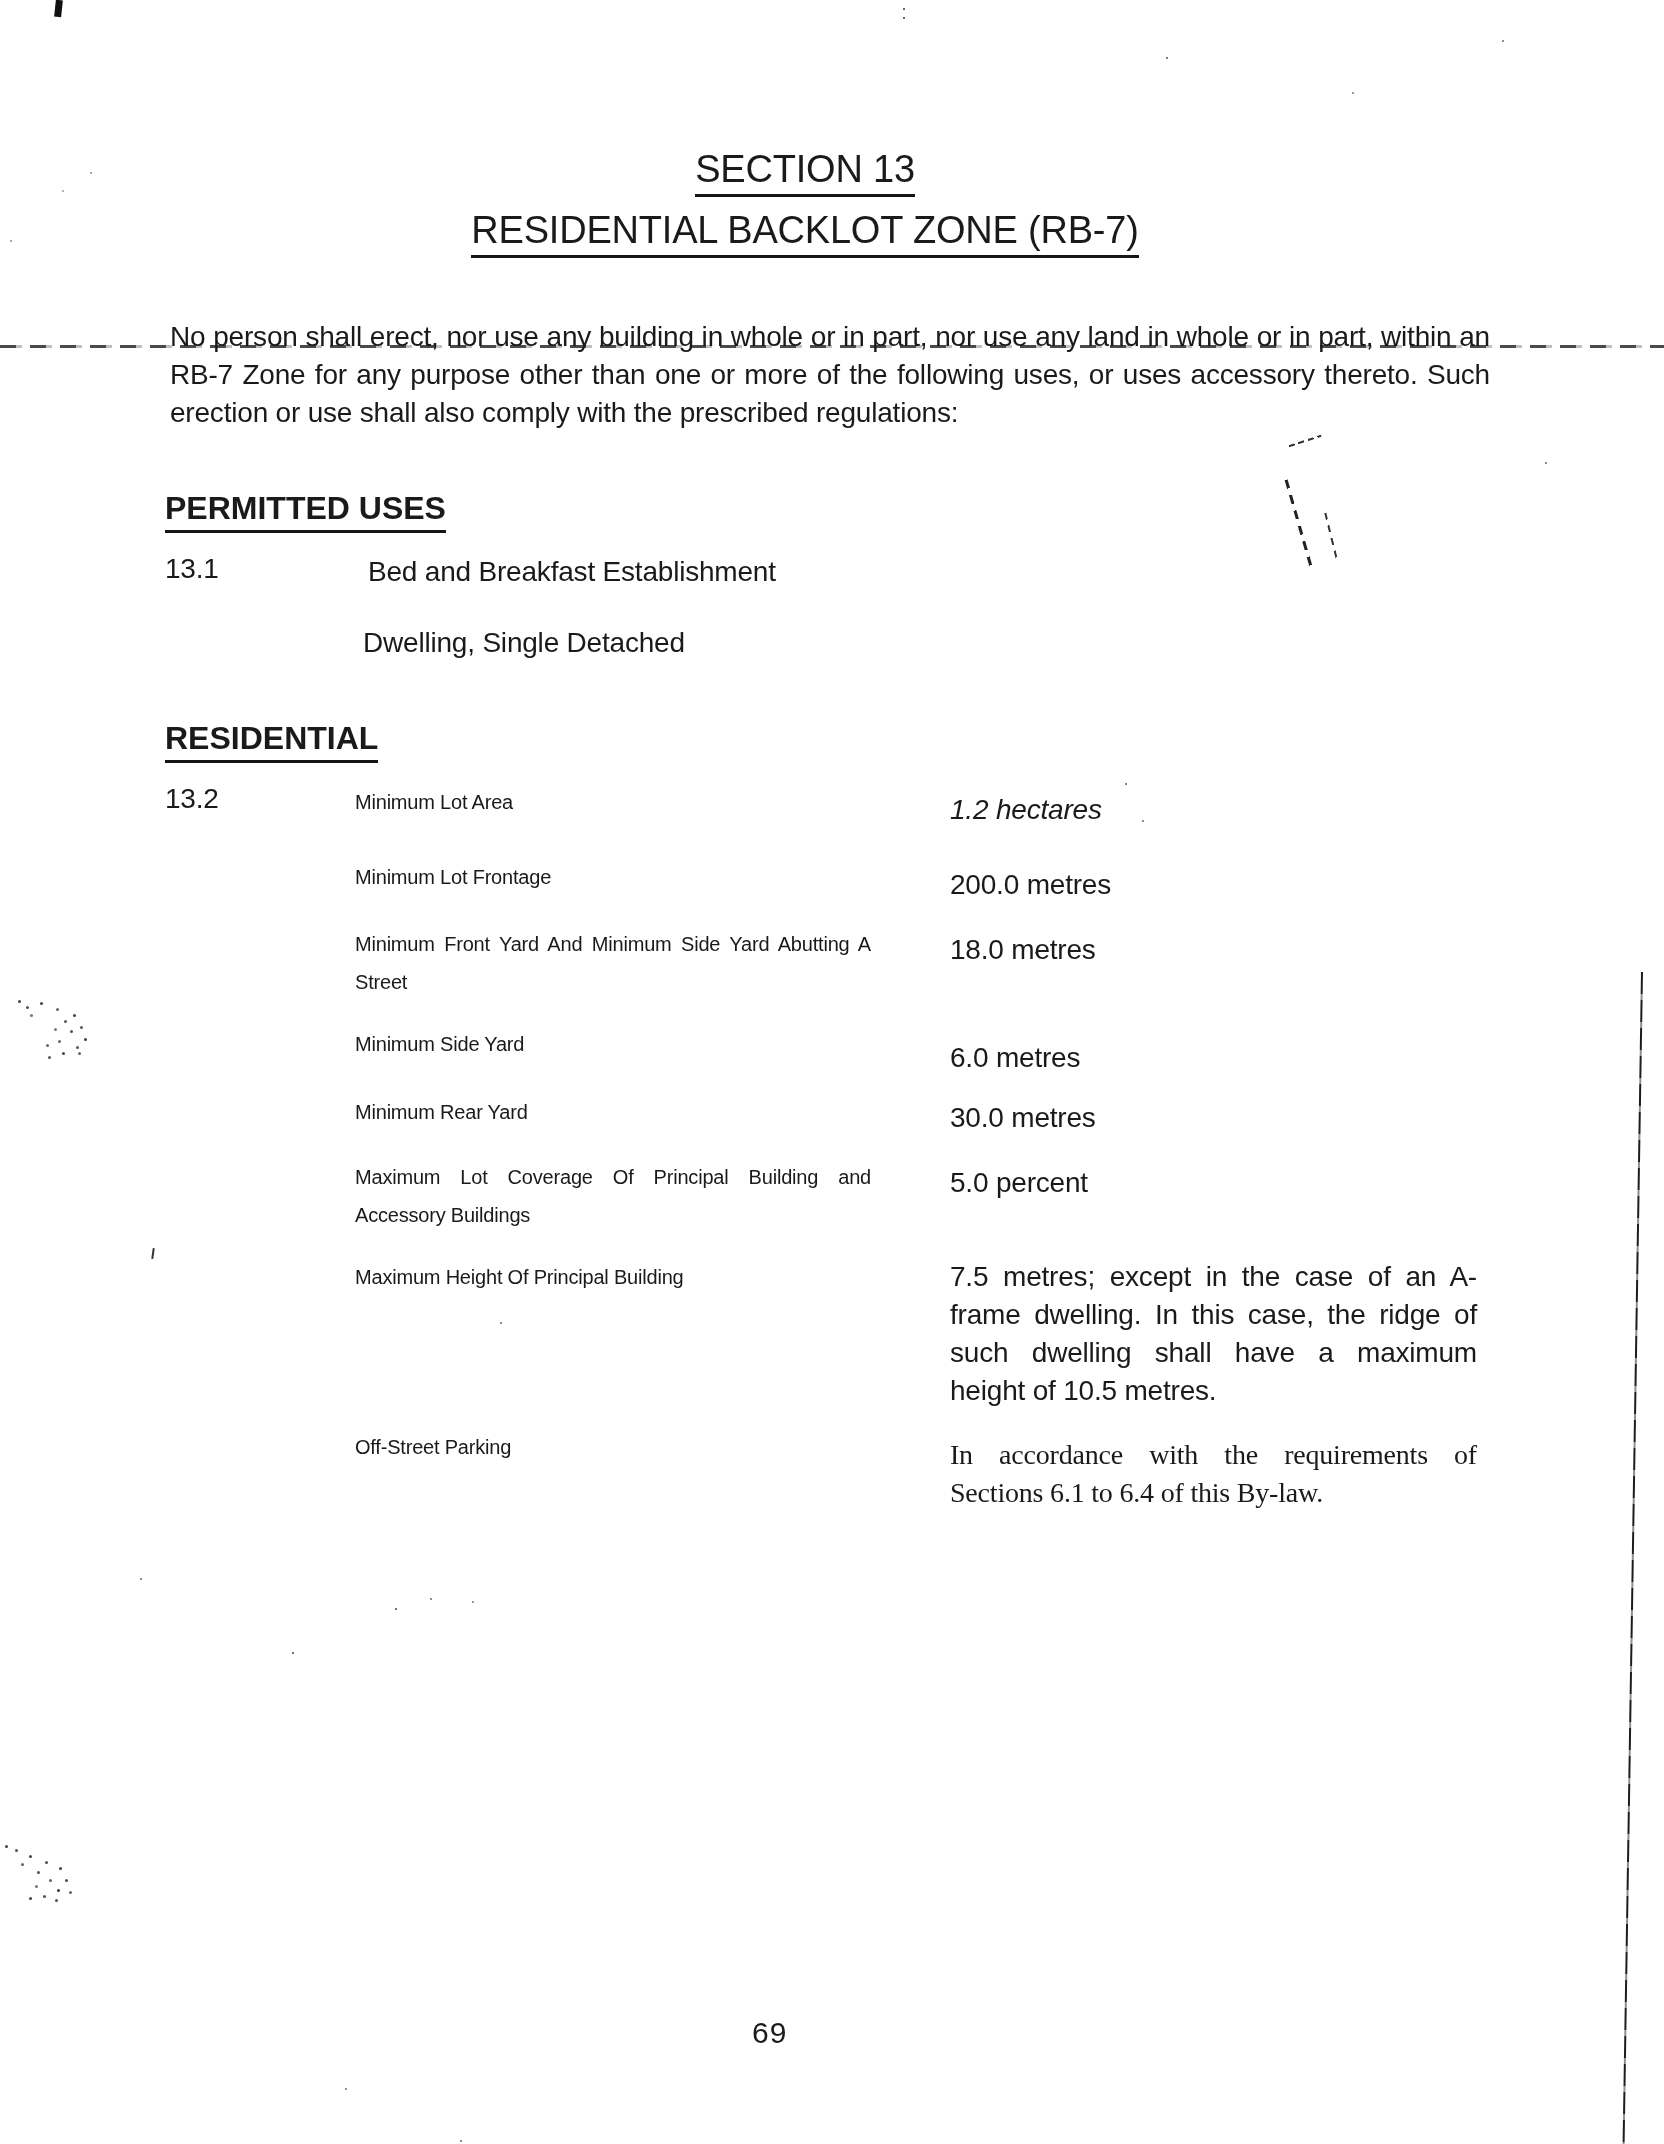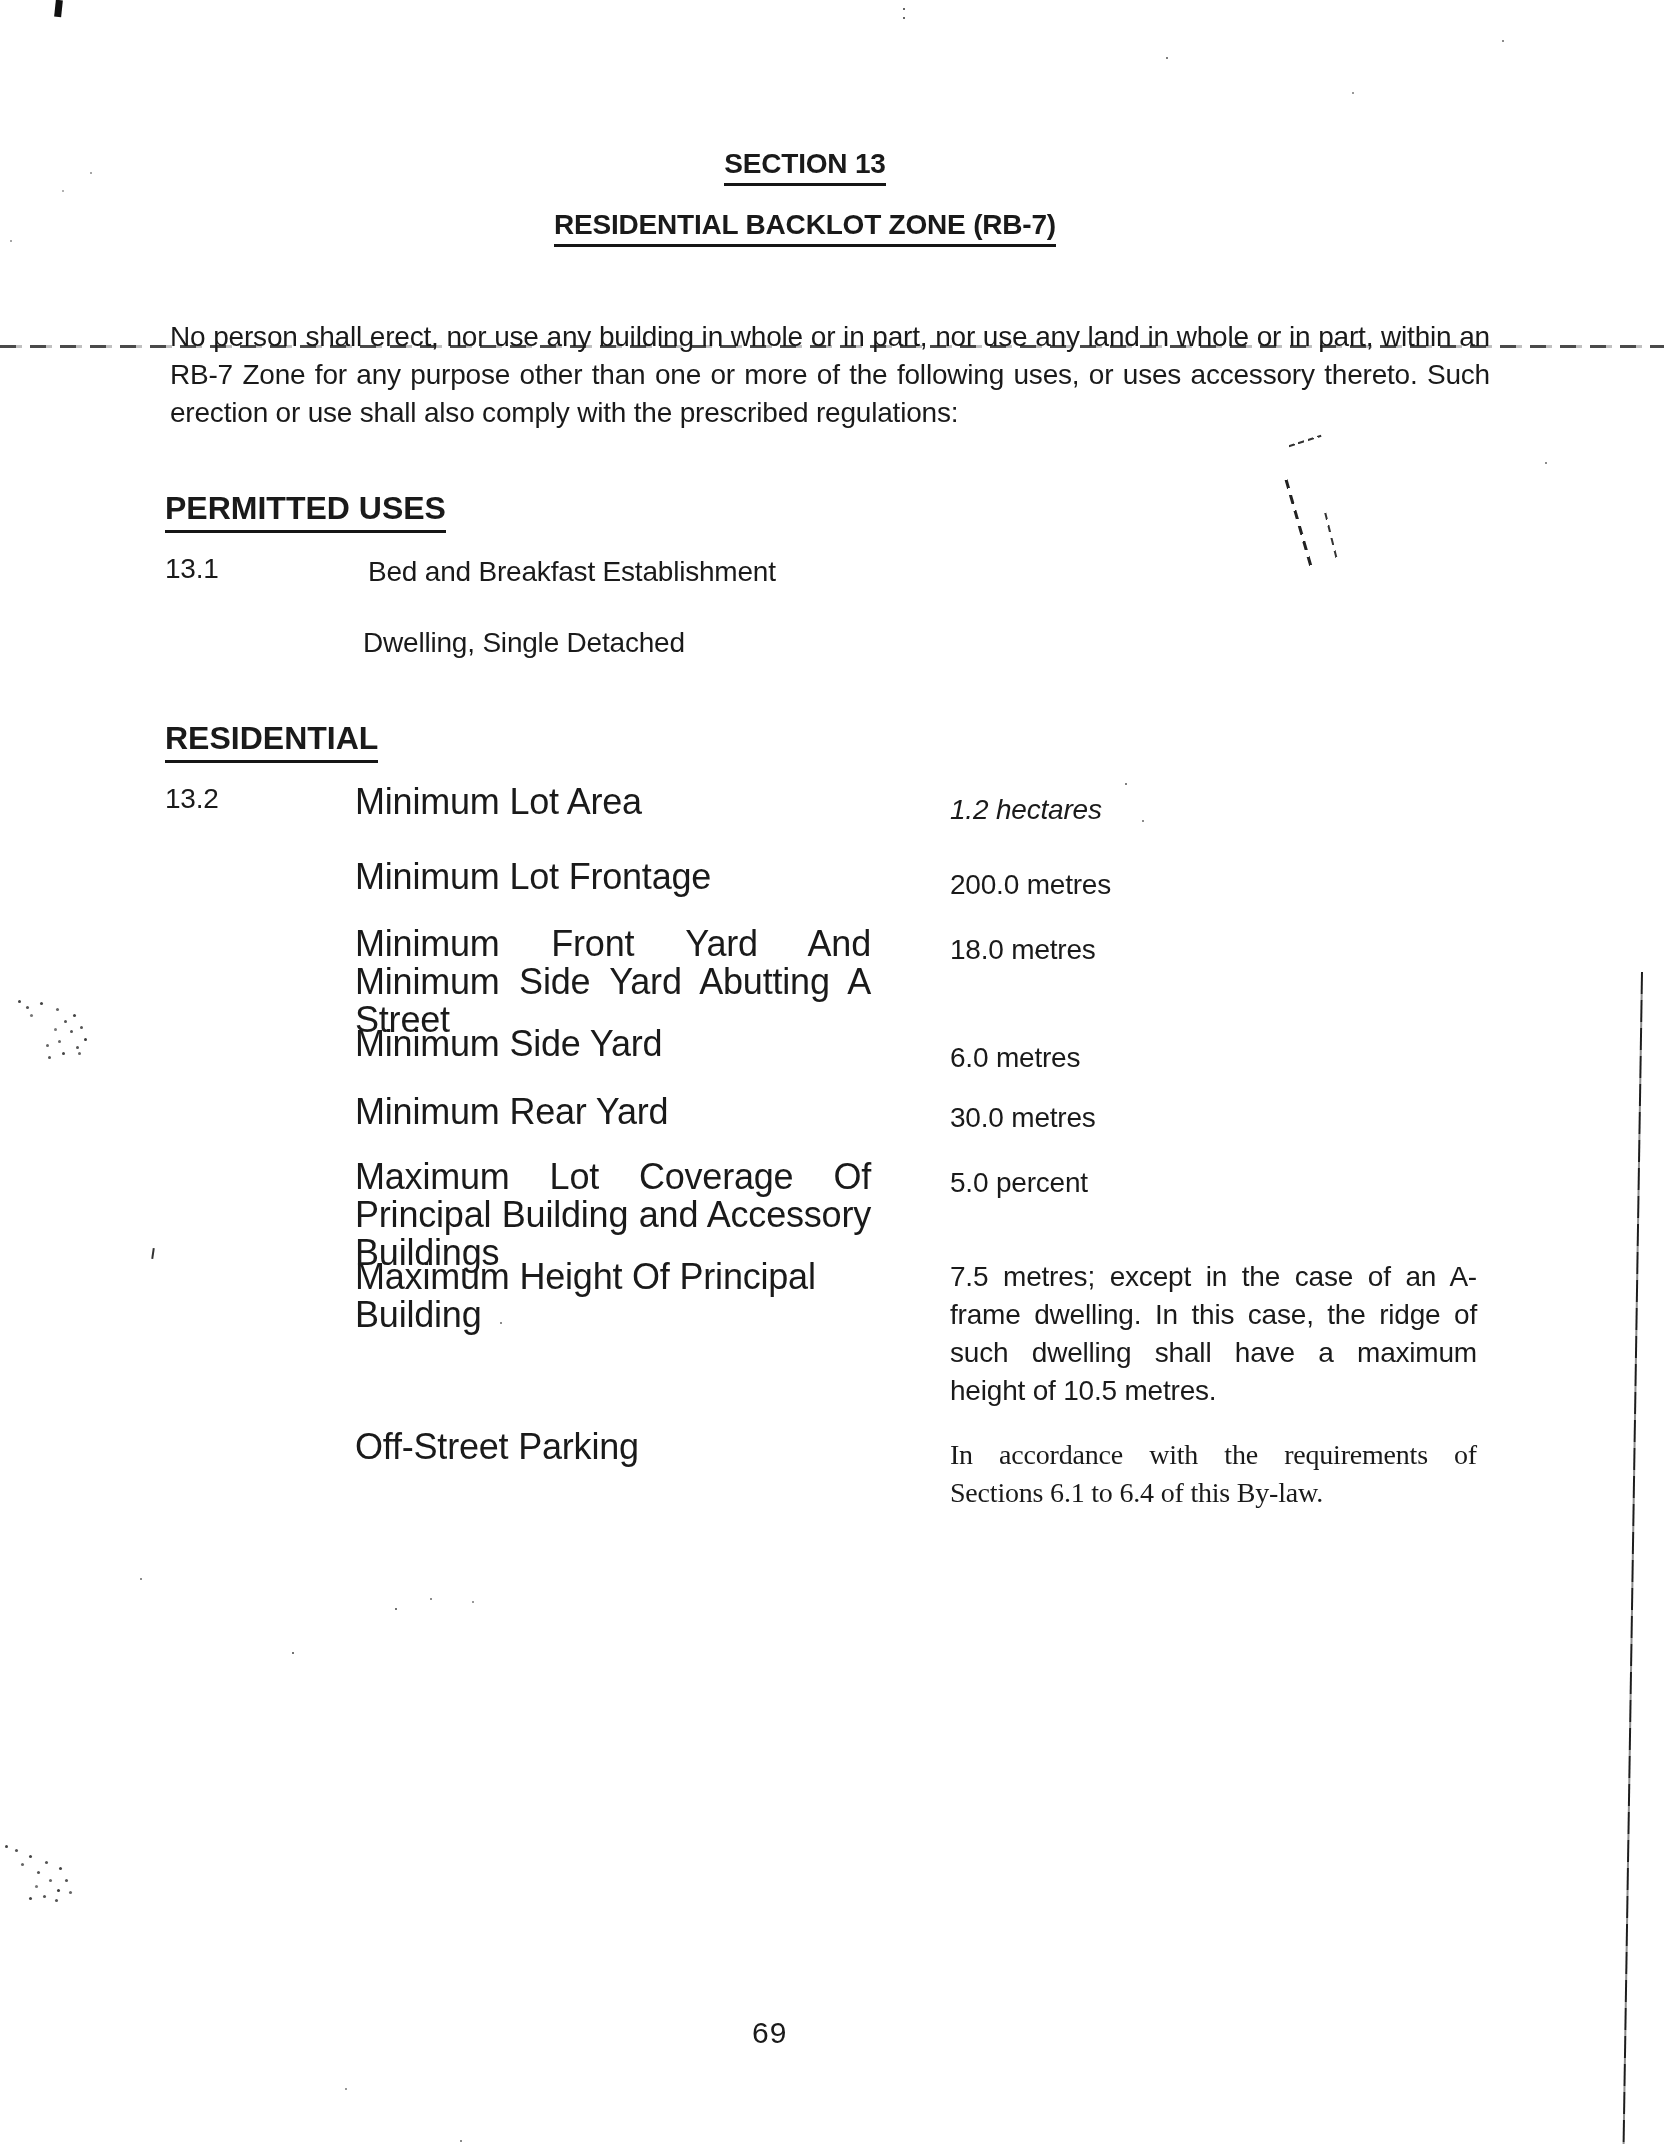--- a/index.html
+++ b/index.html
@@ -9,30 +9,30 @@
     background:#ffffff;
     font-family:"Liberation Sans", sans-serif;
     color:#1a1a1a;
     overflow:hidden;
     margin:0 auto;
     letter-spacing:-0.2px;
   }
   .abs{position:absolute;}
   .center-line{left:0;width:1610px;text-align:center;}
   .u{display:inline-block;border-bottom:3px solid #161616;padding-bottom:3px;}
-  .title{font-size:28px;font-weight:700;}
+  .title{font-size:38px;font-weight:400;}
   .heading{font-size:32px;font-weight:700;letter-spacing:0;}
   .body-text{font-size:28px;line-height:38px;}
   .intro{
     left:170px;top:318px;width:1320px;
     text-align:justify;
     z-index:2;
   }
   .sec-num{font-size:28px;}
-  .row-label{position:absolute;left:355px;width:516px;font-size:36px;line-height:38px;}
+  .row-label{position:absolute;left:355px;width:516px;font-size:20px;line-height:38px;}
   .row-label.justify{text-align:justify;}
   .row-value{position:absolute;left:950px;width:527px;font-size:28px;line-height:38px;}
   .row-value.justify{text-align:justify;}
   .reg-row{position:absolute;left:0;top:0;width:1664px;}
   .page-number{font-size:30px;letter-spacing:1px;}
 
   
   .strike-line{
     left:0;top:345px;width:1664px;height:3px;z-index:1;
     background:repeating-linear-gradient(90deg,#2a2a2a 0 16px,rgba(42,42,42,.35) 16px 22px,transparent 22px 30px);

